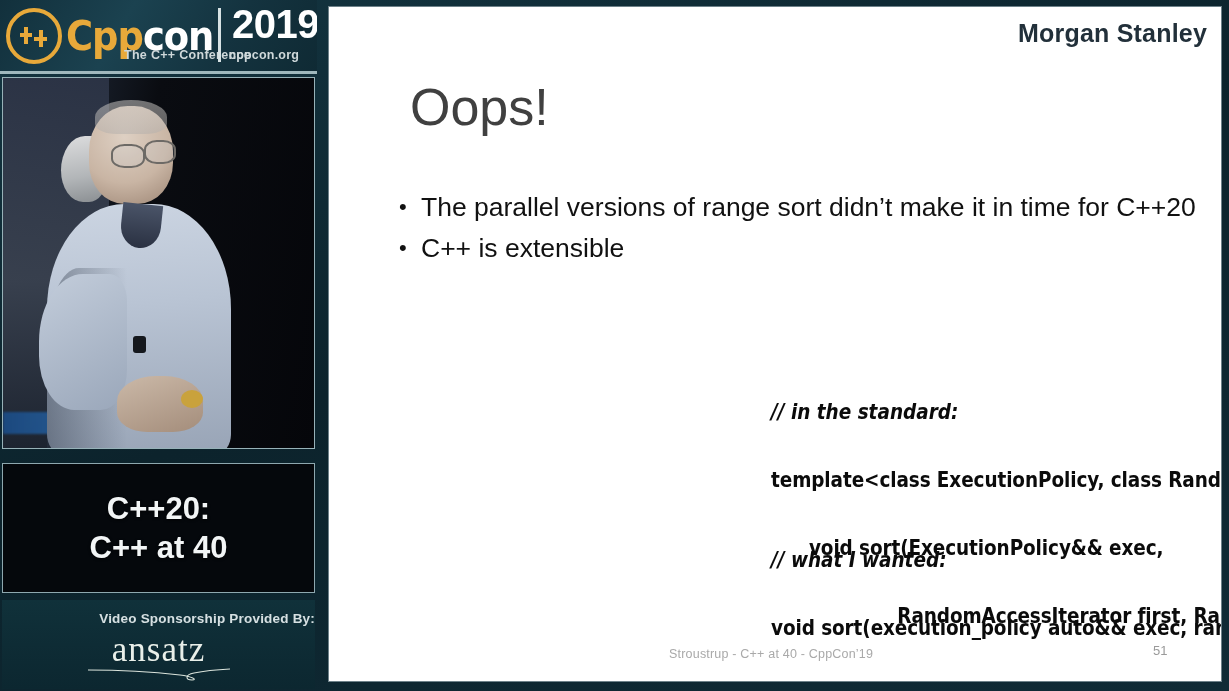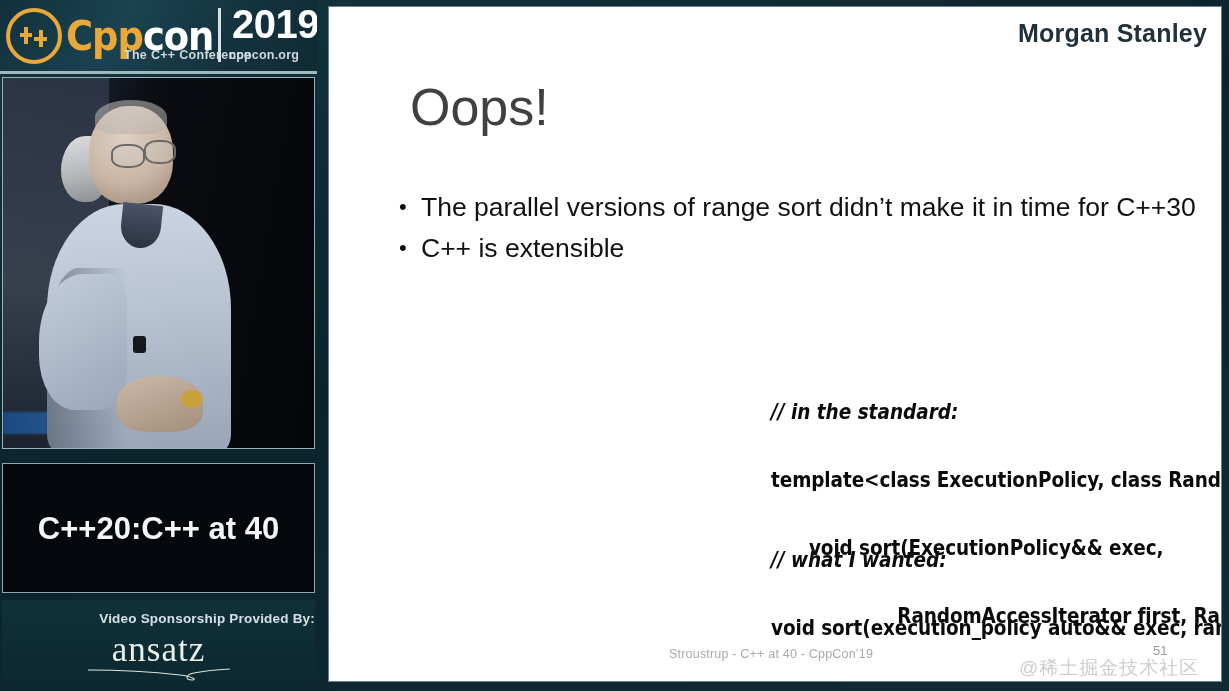--- a/index.html
+++ b/index.html
@@ -75,21 +75,21 @@
     background:linear-gradient(150deg,#c3cddb,#9aa7ba); border-radius:50% 20% 30% 40%; }
   .hand{ left:114px; top:298px; width:86px; height:56px;
     background:linear-gradient(160deg,#cbb9a8,#a48d7b); border-radius:45% 45% 35% 35%; }
   .clicker{ left:178px; top:312px; width:22px; height:18px; border-radius:50%;
     background:#c9a23c; }
   .mic{ left:130px; top:258px; width:13px; height:17px; border-radius:3px; background:#15181d; }
 
   
   #titlepanel{ position:absolute; left:2px; top:463px; width:313px; height:130px;
     border:1px solid #8ea8af; background:#05080c;
-    display:flex; flex-direction:row; align-items:center; justify-content:center; }
+    display:flex; flex-direction:column; align-items:center; justify-content:center; }
   #titlepanel div{ color:#f2f5f6; font-size:31px; line-height:39px; font-weight:bold;
     text-shadow:0 1px 3px rgba(0,0,0,.8); }
 
   
   #sponsor{ position:absolute; left:2px; top:600px; width:313px; height:89px;
     background:linear-gradient(180deg,#10313a,#0c2730); text-align:center; }
   #sponsor-label{ margin-top:11px; color:#d6e0e2; font-size:13.5px; font-weight:bold;
     letter-spacing:.2px;text-align:right; }
   #ansatz{ margin-top:4px; color:#e9efe9; font-size:35px; line-height:40px;
     font-family:"Liberation Serif", serif; letter-spacing:1px;text-align:center; }
@@ -185,37 +185,36 @@
     </div>
   </div>
 
   <div id="slide">
 
     <div id="ms">Morgan Stanley</div>
 
     <div id="slide-title">Oops!</div>
 
     <div class="blist">
-      <div class="b1">The parallel versions of range sort didn’t make it in time for C++30</div>
+      <div class="b1">The parallel versions of range sort didn’t make it in time for C++20</div>
       <div class="b1">C++ is extensible</div>
     </div>
 
     <div class="code" id="blk1">
       <div class="code-row cmt">// in the standard:</div>
       <div class="code-row cline">template&lt;class ExecutionPolicy, class RandomAccessIterator&gt;</div>
       <div class="code-row cline">      void sort(ExecutionPolicy&amp;&amp; exec,</div>
       <div class="code-row cline">                    RandomAccessIterator first, RandomAccessIterator last);</div>
     </div>
 
     <div class="code" id="blk2">
       <div class="code-row cmt">// what I wanted:</div>
       <div class="code-row cline">void sort(execution_policy auto&amp;&amp; exec, random_access_range r)</div>
       <div class="code-row cline">{</div>
       
       
     </div>
 
     <div id="footer">Stroustrup - C++ at 40 - CppCon’19</div>
     <div id="pageno">51</div>
-    <div id="watermark">@稀土掘金技术社区</div>
   </div>
 
 </div>
 
 </body></html>

